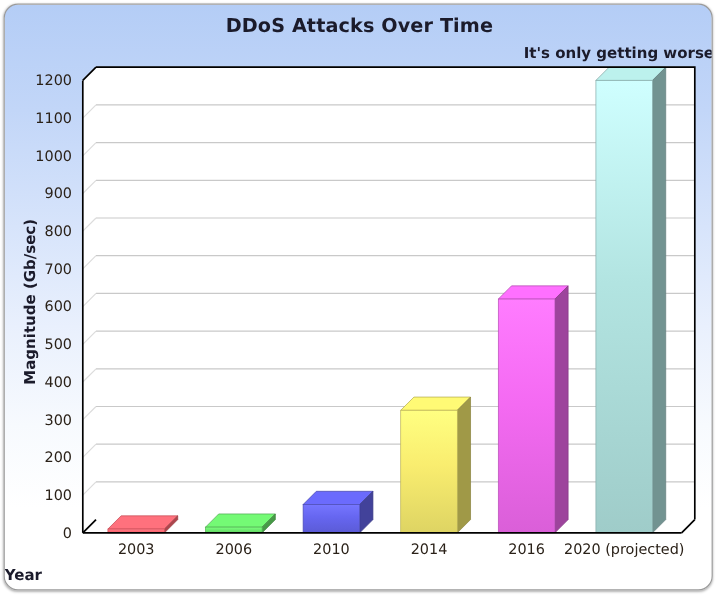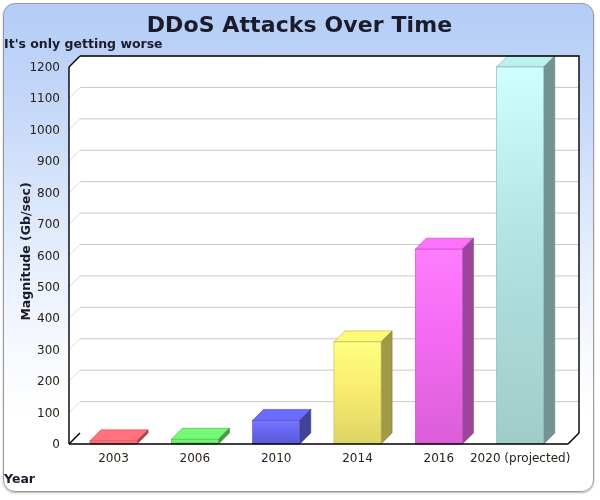--- a/index.html
+++ b/index.html
@@ -35,30 +35,30 @@
     box-shadow: 0 1px 2px rgba(0,0,0,0.30);
     overflow: hidden;
   }
 
   
   #chart-title {
     position: absolute;
     left: 0; top: 8px;
     width: 591px;
     text-align: center;
-    font-size: 22px;
+    font-size: 16px;
     font-weight: bold;
     color: #1b1b2b;
     letter-spacing: 0.1px;
   }
   #chart-subtitle {
     position: absolute;
     left: 0; top: 32px;
     width: 591px;
-    text-align: left;
+    text-align: right;
     font-size: 12.5px;
     font-weight: bold;
     color: #1b1b2b;
   }
 
   
   #y-axis-title {
     position: absolute;
     left: -79px;
     top: 240px;

